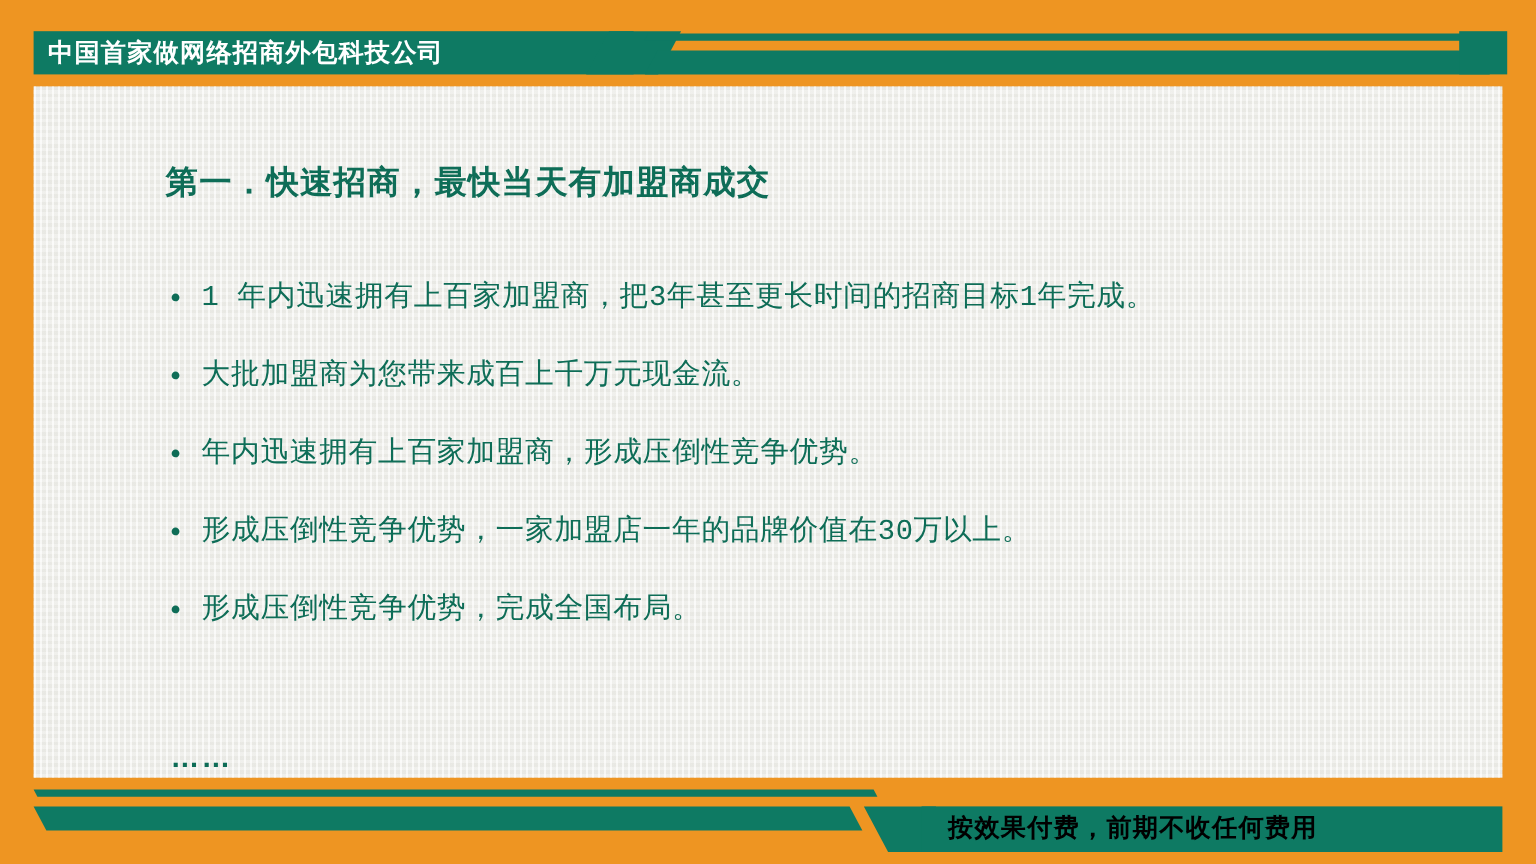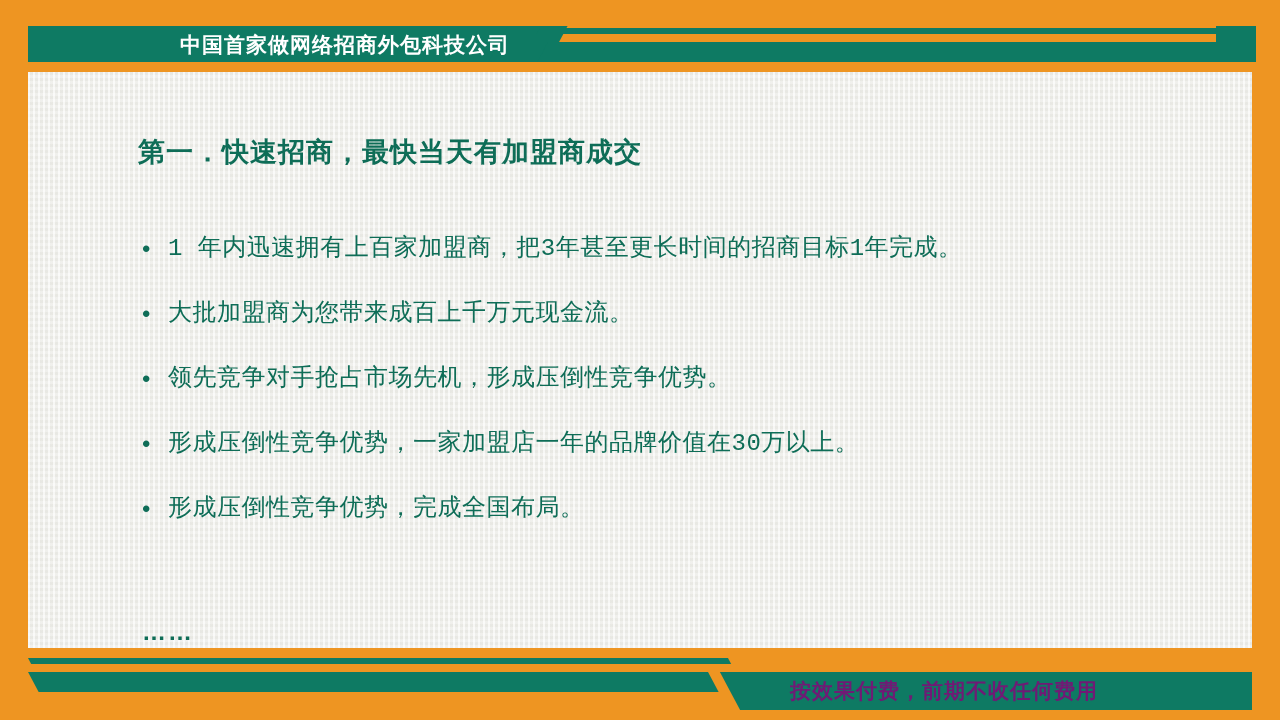--- a/index.html
+++ b/index.html
@@ -32,21 +32,20 @@
       repeating-linear-gradient(0deg, rgba(255,255,255,0.30) 0px, rgba(255,255,255,0.30) 3px, rgba(0,0,0,0.012) 3px, rgba(0,0,0,0.012) 6px);
   }
 
   
   .header-band {
     position: absolute;
     left: 0;
     top: 0;
     width: 1280px;
     height: 72px;
-    text-align: right;
   }
   .hdr-green-main {
     position: absolute;
     left: 28px;
     top: 26px;
     width: 500px;
     height: 36px;
     background: #0E7A63;
   }
   .hdr-green-tail {
@@ -145,21 +144,21 @@
     transform: skewX(28deg);
     transform-origin: right top;
   }
   .ftr-text {
     position: absolute;
     left: 790px;
     top: 29px;
     width: 450px;
     height: 28px;
     line-height: 28px;
-    color: #701a75;
+    color: #000000;
     font-size: 21px;
     font-weight: bold;
     letter-spacing: 1px;
     white-space: nowrap;
   }
 
   
   .slide-heading {
     position: absolute;
     left: 138px;
@@ -232,21 +231,21 @@
       <span class="bullet-text"> 1 年内迅速拥有上百家加盟商，把3年甚至更长时间的招商目标1年完成。</span>
     </div>
 
     <div class="bullet-item">
       <span class="bullet-dot">•</span>
       <span class="bullet-text">大批加盟商为您带来成百上千万元现金流。</span>
     </div>
 
     <div class="bullet-item">
       <span class="bullet-dot">•</span>
-      <span class="bullet-text">领先竞争对手抢占市场先机，形成压倒性竞争优势。</span>
+      <span class="bullet-text">年内迅速拥有上百家加盟商，形成压倒性竞争优势。</span>
     </div>
 
     <div class="bullet-item">
       <span class="bullet-dot">•</span>
       <span class="bullet-text">形成压倒性竞争优势，一家加盟店一年的品牌价值在30万以上。</span>
     </div>
 
     <div class="bullet-item">
       <span class="bullet-dot">•</span>
       <span class="bullet-text">形成压倒性竞争优势，完成全国布局。</span>

